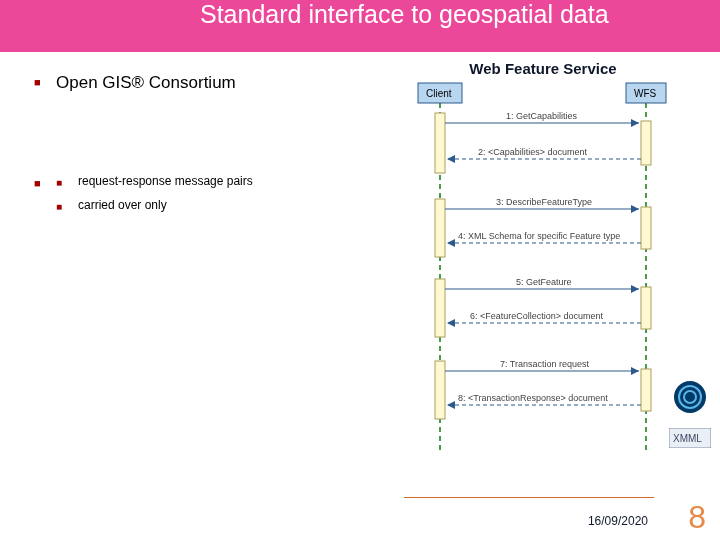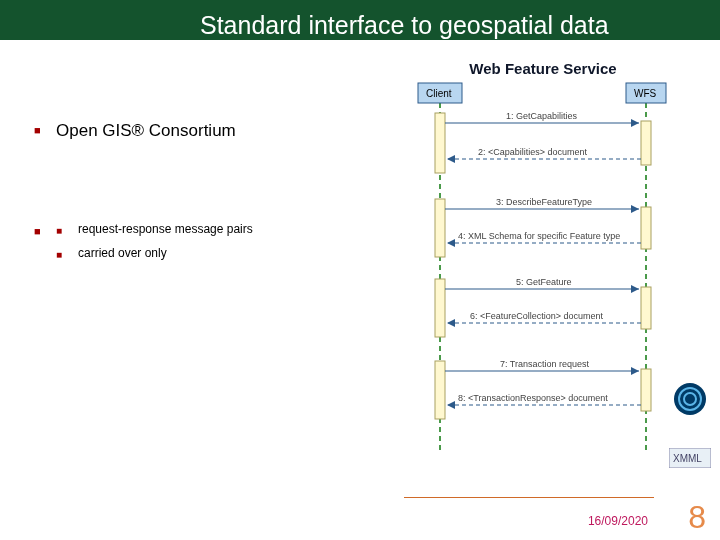--- a/index.html
+++ b/index.html
@@ -1,22 +1,22 @@
 <!DOCTYPE html>
 <html><head>
 <meta charset="utf-8">
 <style>
   * { box-sizing: border-box; margin: 0; padding: 0; }
   html, body { width: 720px; height: 540px; font-family: Arial, Helvetica, sans-serif; background: #fff; }
   .slide { position: relative; width: 720px; height: 540px; overflow: hidden; }
 
-  .titlebar { position: absolute; left: 0; top: 0; width: 100%; height: 40px; background: #14532d; display: flex; align-items: flex-end; padding-left: 200px; }
+  .titlebar { position: absolute; left: 0; top: 0; width: 100%; height: 52px; background: #ec4899; display: flex; align-items: flex-start; padding-left: 200px; }
   .titlebar-text { color: #fff; font-size: 25px; font-weight: 400; }
 
-  .body-left { position: absolute; left: 34px; top: 72px; width: 370px; margin-top: 48px; }
+  .body-left { position: absolute; left: 34px; top: 72px; width: 370px; }
 
   ul.main { list-style: none; }
   ul.main > li { position: relative; margin-bottom: 26px; padding-left: 22px; font-size: 17px; line-height: 1.35; color: #000; }
   ul.main > li::before { content: "■"; color: #a30000; position: absolute; left: 0; top: 3px; font-size: 11px; }
   ul.sub { list-style: none; margin-top: 10px; }
   ul.sub > li { position: relative; padding-left: 22px; margin-bottom: 8px; font-size: 12px; }
   ul.sub > li::before { content: "■"; color: #a30000; position: absolute; left: 0; top: 3px; font-size: 10px; }
 
   .diagram { position: absolute; left: 408px; top: 60px; width: 270px; }
   .diag-title { text-align: center; font-weight: 700; font-size: 15px; color: #0f172a; margin-bottom: 4px; }
@@ -25,25 +25,25 @@
   .lifeline { stroke: #4a9a4a; stroke-width: 2; stroke-dasharray: 5 4; }
   .headbox { fill: #b8d6f0; stroke: #2d5a8a; stroke-width: 1; }
   .headtext { font-size: 10px; font-family: Arial; }
   .arrow { stroke: #2d5a8a; stroke-width: 1.2; fill: none; }
   .arrowhead { fill: #2d5a8a; }
   .dashedarrow { stroke: #2d5a8a; stroke-width: 1.2; fill: none; stroke-dasharray: 4 3; }
   .actbar { fill: #fff8d0; stroke: #a8a060; stroke-width: 1; }
   .msg { font-size: 9px; fill: #444; font-family: Arial; }
 
   .logo-stack { position: absolute; right: 8px; bottom: 62px; width: 44px; }
-  .logo { width: 44px; height: 40px; margin-bottom: 10px; display: flex; align-items: flex-end; justify-content: center; }
+  .logo { width: 44px; height: 40px; margin-bottom: 10px; display: flex; align-items: flex-start; justify-content: center; }
 
   .footer-rule { position: absolute; left: 404px; bottom: 42px; width: 250px; height: 1.5px; background: #d06a28; }
 
-  .date { position: absolute; right: 72px; bottom: 12px; font-size: 12px; color: #be185d; }
+  .date { position: absolute; right: 72px; bottom: 12px; font-size: 12px; color: #0f172a; }
   .pagenum { position: absolute; right: 14px; bottom: 4px; font-size: 32px; color: #e68a4a; font-weight: 400; }
 </style>
 </head>
 <body>
 
 <div class="slide">
 
   <div class="titlebar">
     <span class="titlebar-text">Standard interface to geospatial data</span>
   </div>

